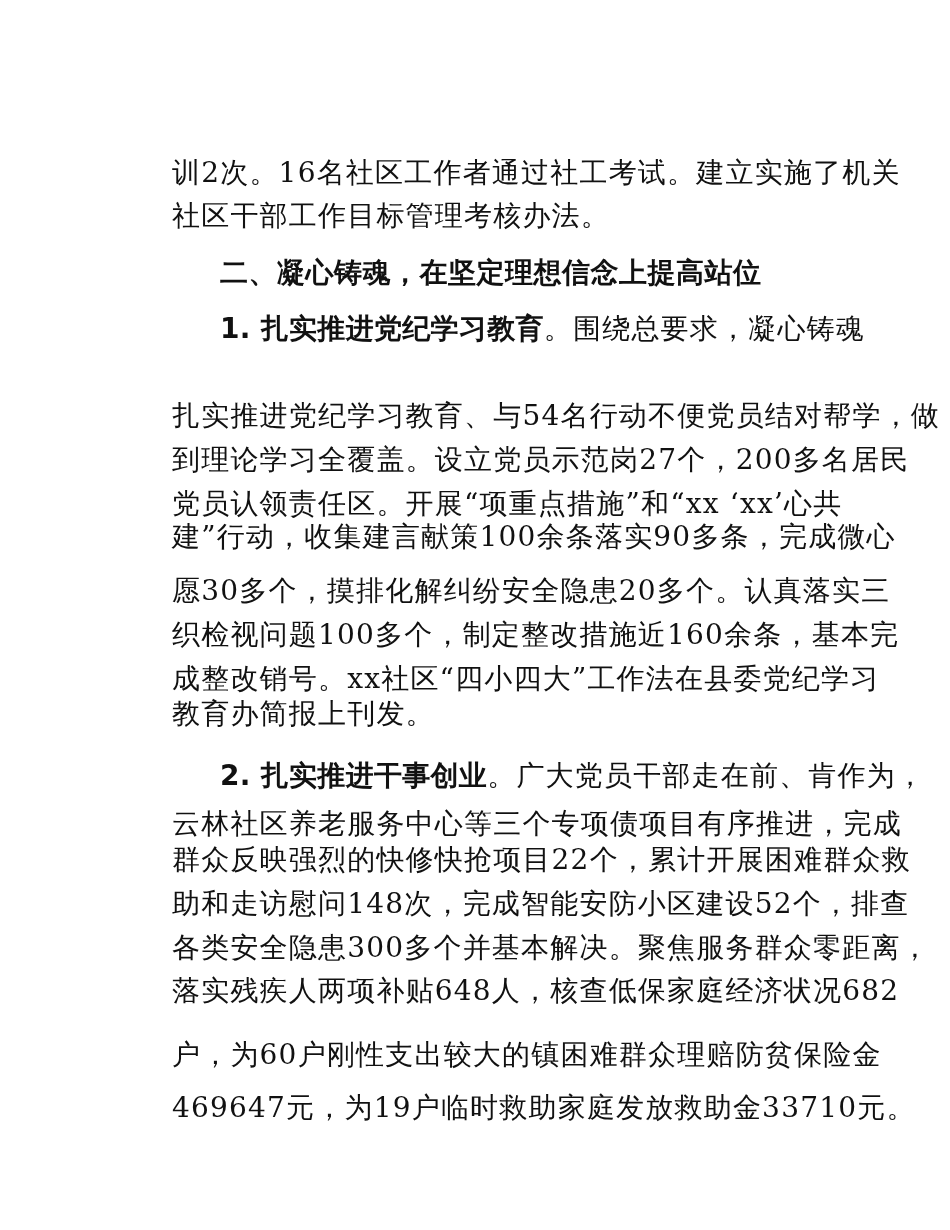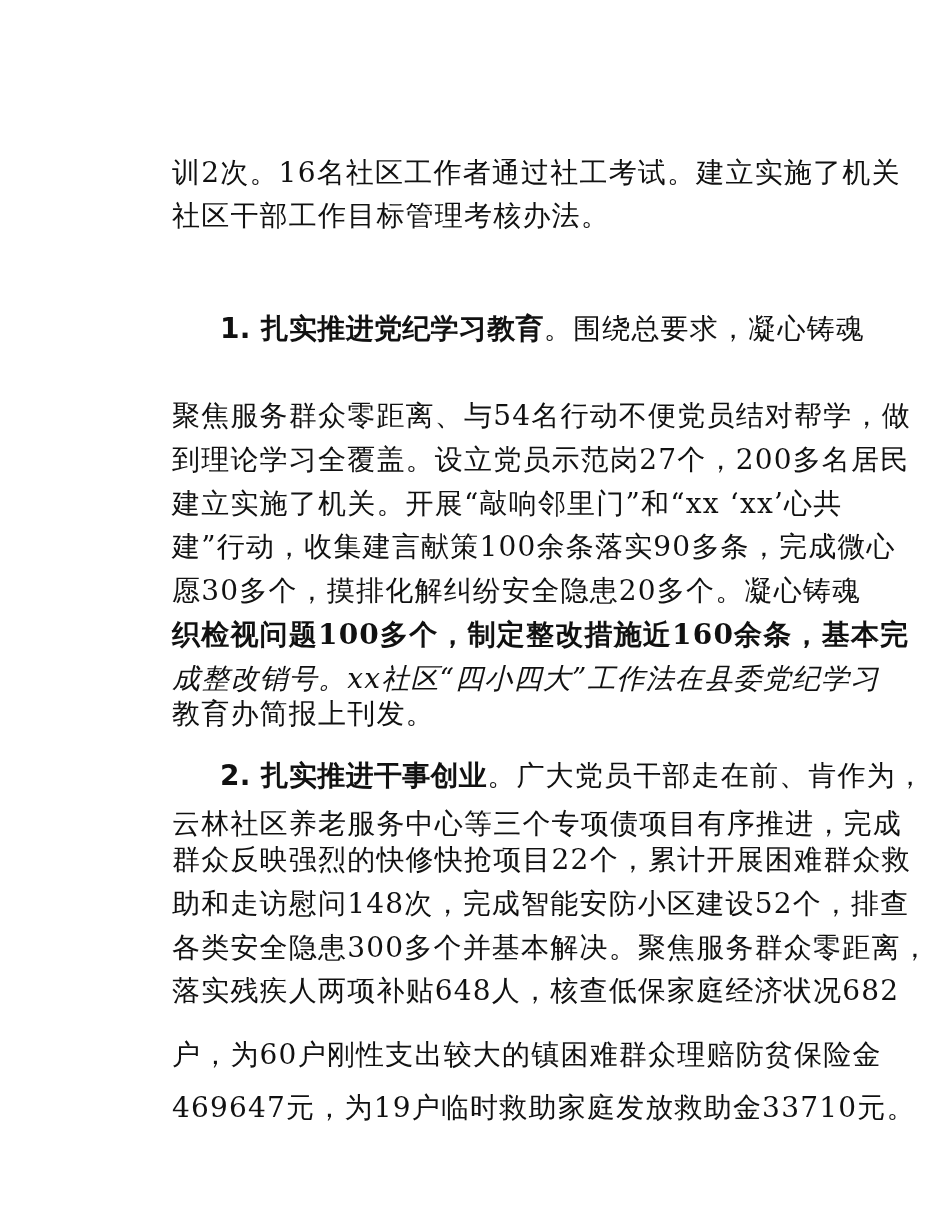--- a/index.html
+++ b/index.html
@@ -27,31 +27,32 @@
     }
   </style>
 </head>
 <body>
 
 <div class="page">
 
   <div class="line just" style="top:113px;">训2次。16名社区工作者通过社工考试。建立实施了机关</div>
   <div class="line" style="top:156px;">社区干部工作目标管理考核办法。</div>
 
+  <div class="line heading" style="top:213px; left:220px;">二、凝心铸魂，在坚定理想信念上提高站位</div>
 
   <div class="line just" style="top:269px; left:220px; width:584px;">
     <span class="lead">1. 扎实推进党纪学习教育</span><span>。</span><span>围绕总要求，凝心铸魂</span>
   </div>
-  <div class="line just" style="top:356px;">聚焦服务群众零距离、与54名行动不便党员结对帮学，做</div>
+  <div class="line just" style="top:356px;">扎实推进党纪学习教育、与54名行动不便党员结对帮学，做</div>
   <div class="line just" style="top:400px;">到理论学习全覆盖。设立党员示范岗27个，200多名居民</div>
-  <div class="line just" style="top:444px;">建立实施了机关。开展“敲响邻里门”和“xx ‘xx’心共</div>
-  <div class="line just" style="top:487px;">建”行动，收集建言献策100余条落实90多条，完成微心</div>
-  <div class="line just" style="top:531px;">愿30多个，摸排化解纠纷安全隐患20多个。凝心铸魂</div>
-  <div class="line just" style="top:575px;font-weight:bold;">织检视问题100多个，制定整改措施近160余条，基本完</div>
-  <div class="line just" style="top:619px;font-style:italic;">成整改销号。xx社区“四小四大”工作法在县委党纪学习</div>
+  <div class="line just" style="top:444px;">党员认领责任区。开展“项重点措施”和“xx ‘xx’心共</div>
+  <div class="line just" style="top:477px;">建”行动，收集建言献策100余条落实90多条，完成微心</div>
+  <div class="line just" style="top:531px;">愿30多个，摸排化解纠纷安全隐患20多个。认真落实三</div>
+  <div class="line just" style="top:575px;">织检视问题100多个，制定整改措施近160余条，基本完</div>
+  <div class="line just" style="top:619px;">成整改销号。xx社区“四小四大”工作法在县委党纪学习</div>
   <div class="line" style="top:654px;">教育办简报上刊发。</div>
 
   <div class="line just" style="top:716px; left:220px; width:584px;">
     <span class="lead">2. 扎实推进干事创业</span><span>。</span><span>广大党员干部走在前、肯作为，</span>
   </div>
   <div class="line just" style="top:764px;">云林社区养老服务中心等三个专项债项目有序推进，完成</div>
   <div class="line just" style="top:800px;">群众反映强烈的快修快抢项目22个，累计开展困难群众救</div>
   <div class="line just" style="top:844px;">助和走访慰问148次，完成智能安防小区建设52个，排查</div>
   <div class="line just" style="top:888px;">各类安全隐患300多个并基本解决。聚焦服务群众零距离，</div>
   <div class="line just" style="top:931px;">落实残疾人两项补贴648人，核查低保家庭经济状况682</div>

